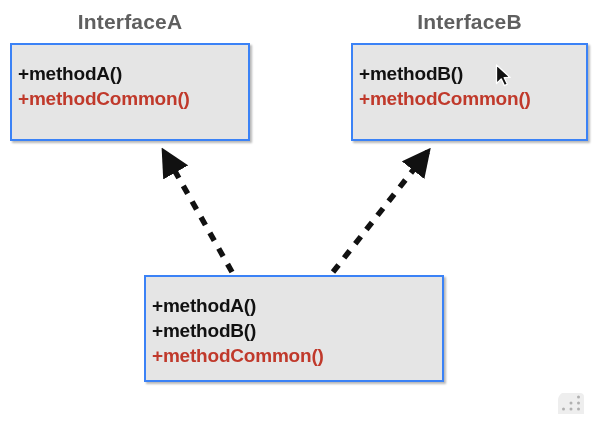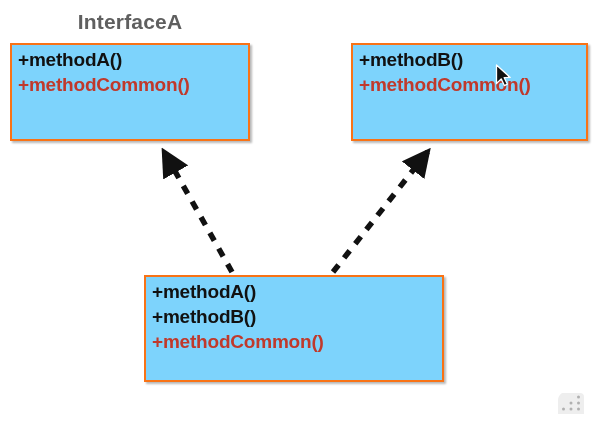--- a/index.html
+++ b/index.html
@@ -16,25 +16,25 @@
   #canvas {
     position: relative;
     width: 492px;
     height: 428px;
     background: #ffffff;
   }
 
   
   .uml-box {
     position: absolute;
-    background: #7dd3fc;
-    border: 2px solid #f97316;
+    background: #e5e5e5;
+    border: 2px solid #3b82f6;
     box-shadow: 2px 2px 2px rgba(0,0,0,0.28);
     box-sizing: border-box;
-    padding: 2px 0 0 6px;
+    padding: 16px 0 0 6px;
   }
   .uml-method {
     font-family: "Liberation Sans", sans-serif;
     font-weight: bold;
     font-size: 19px;
     line-height: 25px;
     letter-spacing: -0.2px;
     color: #111111;
     white-space: nowrap;
   }
@@ -107,20 +107,21 @@
     <line x1="333" y1="272" x2="429" y2="150" stroke="#111111" stroke-width="5.5" stroke-dasharray="9 9" stroke-linecap="butt" marker-end="url(#tri-head)"></line>
   </svg>
 
   <div class="uml-caption" id="caption-interface-a">InterfaceA</div>
 
   <div class="uml-box" id="box-interface-a">
     <div class="uml-method">+methodA()</div>
     <div class="uml-method accent">+methodCommon()</div>
   </div>
 
+  <div class="uml-caption" id="caption-interface-b">InterfaceB</div>
 
   <div class="uml-box" id="box-interface-b">
     <div class="uml-method">+methodB()</div>
     <div class="uml-method accent">+methodCommon()</div>
   </div>
 
   <div class="uml-box" id="box-child">
     <div class="uml-method">+methodA()</div>
     <div class="uml-method">+methodB()</div>
     <div class="uml-method accent">+methodCommon()</div>

